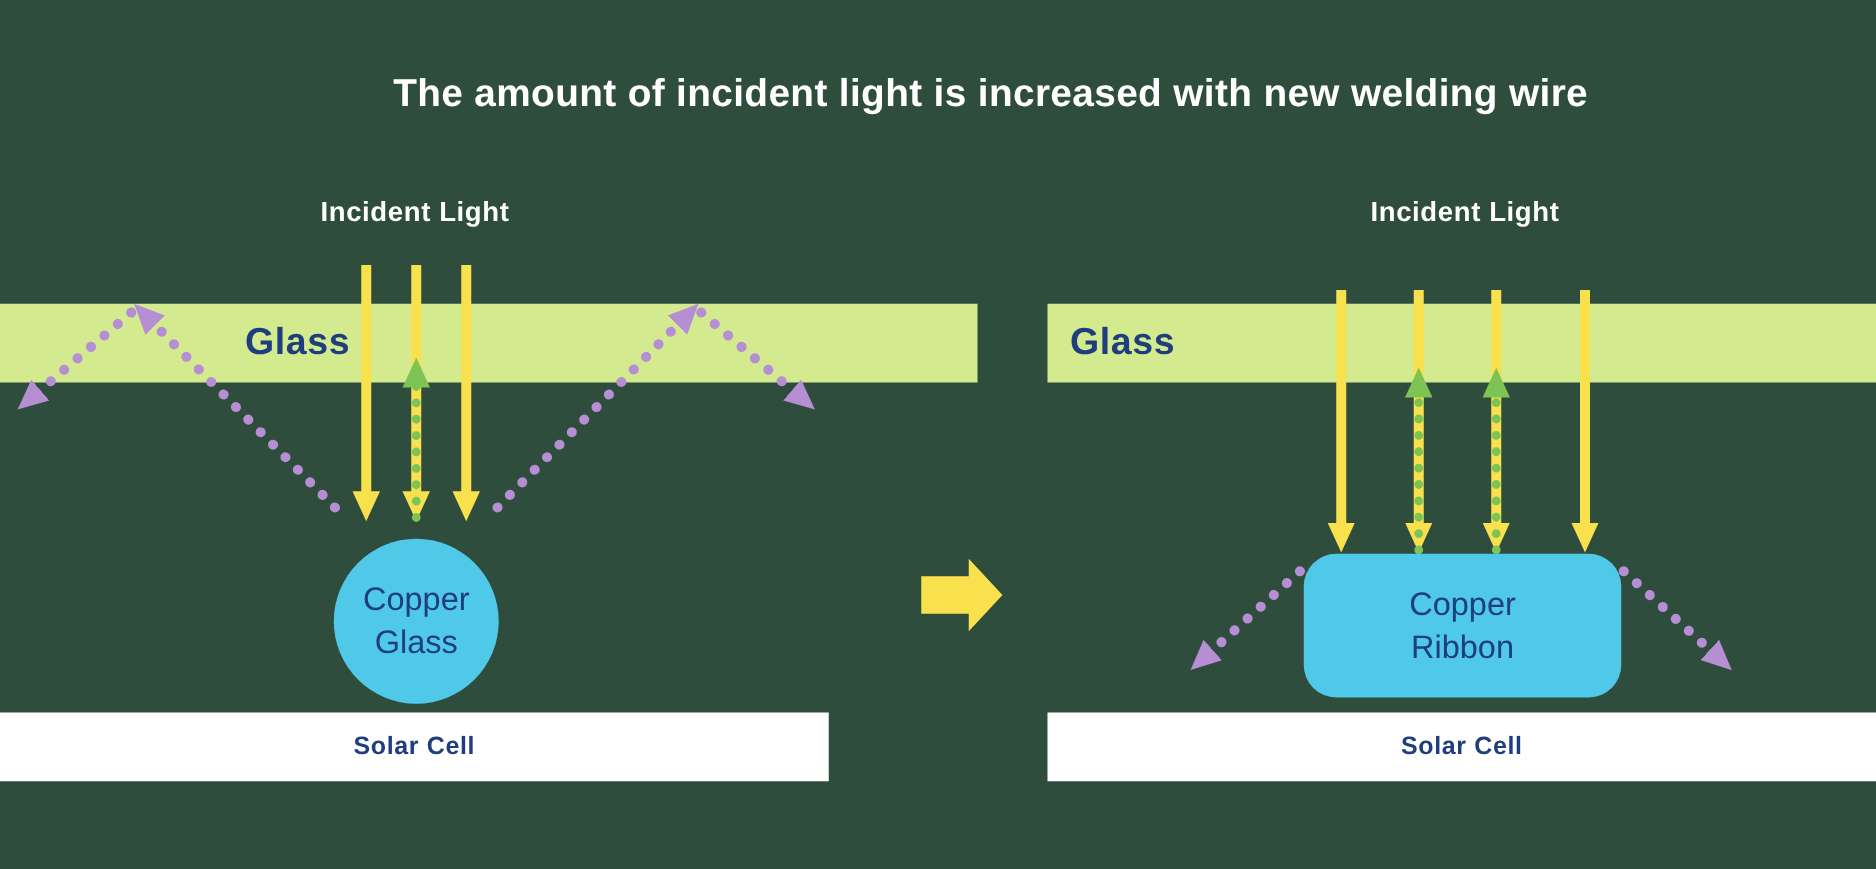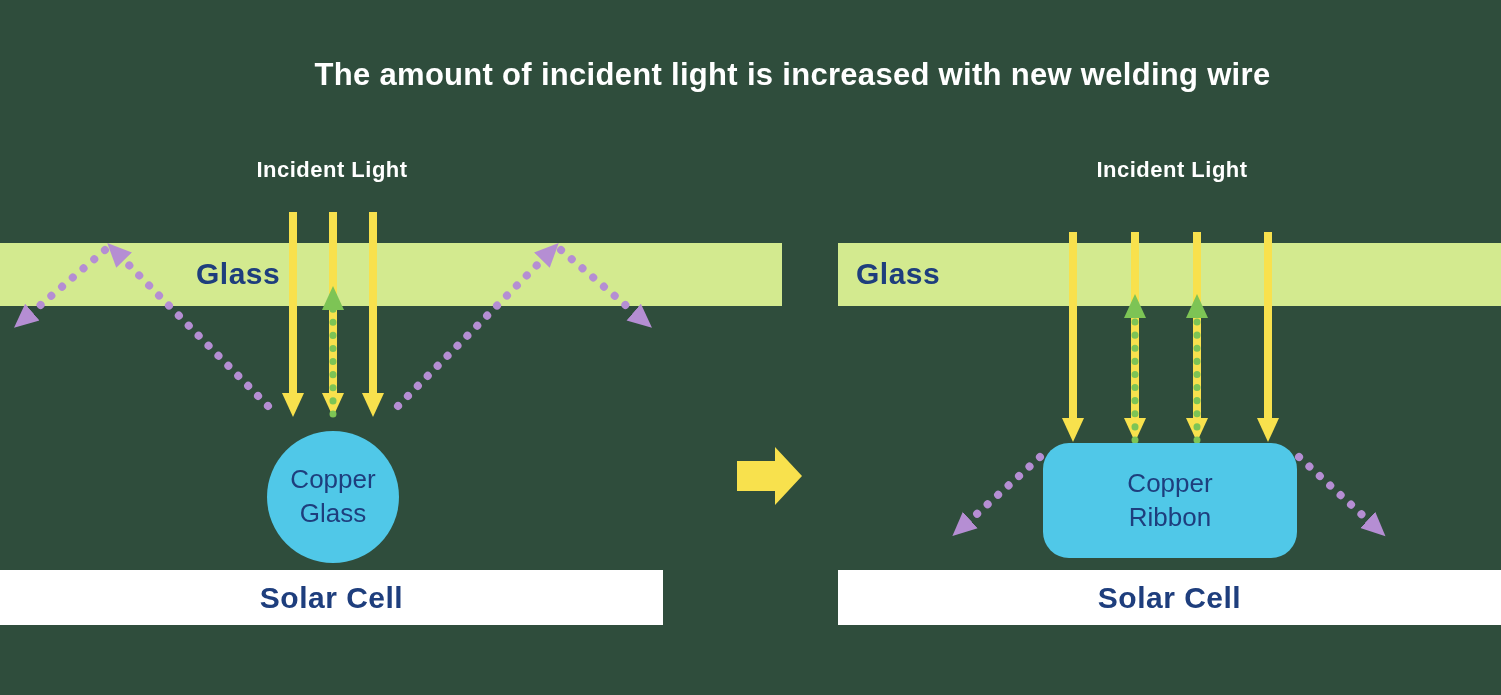--- a/index.html
+++ b/index.html
@@ -98,21 +98,21 @@
     border-radius: 26px;
   }
 
   .solar-cell {
     position: absolute;
     top: 570px;
     width: 663px;
     height: 55px;
     background: var(--c-white, #ffffff);
     color: var(--c-navy, #1e3e7d);
-    font-size: 30px;
+    font-size: 20px;
     font-weight: 600;
     letter-spacing: 0.5px;
     display: flex;
     align-items: center;
     justify-content: center;
     z-index: 1;
   }
   .solar-left  { left: 0; }
   .solar-right { left: 838px; }
 </style>

